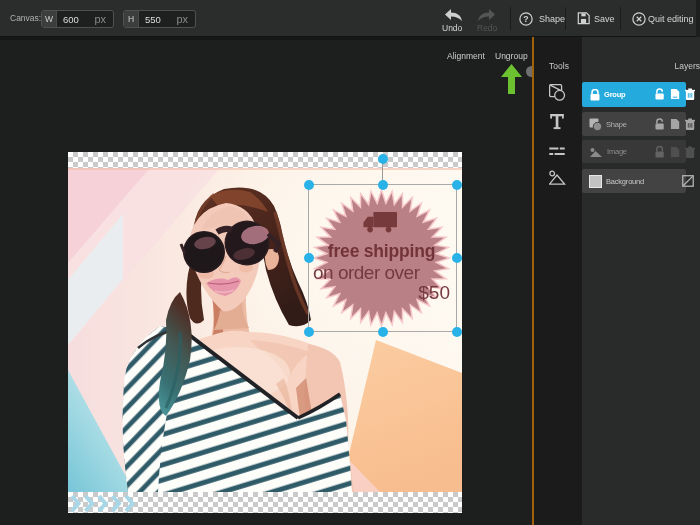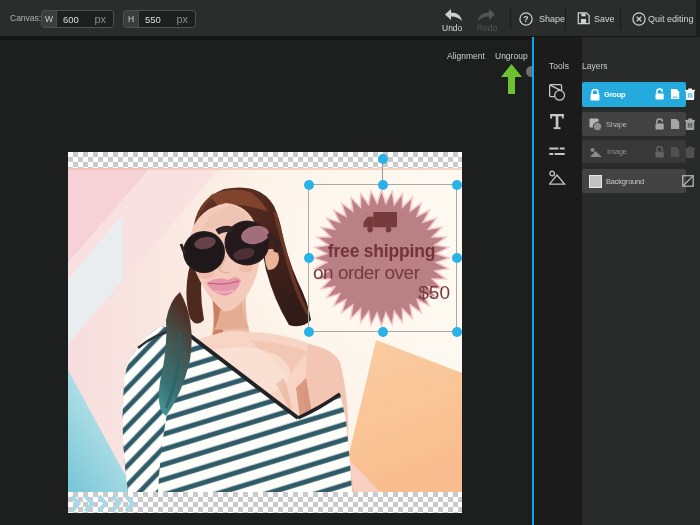--- a/index.html
+++ b/index.html
@@ -8,21 +8,21 @@
 
 #topbar{left:0;top:0;width:696px;height:37px;background:#2b2c2c;border-bottom:1px solid #121212}
 #topbar .lbl{color:#b2b2b2;font-size:8.5px}
 .inpgrp{position:absolute;top:10px;height:18px;border:1px solid #4f5050;border-radius:3px;background:#1e1f1f;display:flex;align-items:center}
 .inpgrp .tag{width:15px;height:16px;background:#3c3d3d;color:#cfcfcf;font-size:8.5px;display:flex;align-items:center;justify-content:center;border-right:1px solid #4a4a4a}
 .inpgrp .val{color:#dedede;font-size:9.5px;padding-left:6px;flex:1}
 .inpgrp .px{color:#8a8a8a;font-size:11px;padding-right:7px}
 .tbtxt{position:absolute;color:#d6d6d6;font-size:9px;white-space:nowrap}
 .tbsep{position:absolute;top:7px;width:1px;height:23px;background:#1c1c1c}
 
-#toolscol{left:532px;top:37px;width:50px;height:488px;background:#1b1b1b;border-left:2px solid #0ea5e9}
+#toolscol{left:532px;top:37px;width:50px;height:488px;background:#1b1b1b;border-left:2px solid #a16207}
 #layers{left:582px;top:37px;width:118px;height:488px;background:#292a2a}
 .lrow{position:absolute;left:0;width:104px;height:25px;border-radius:2px;display:flex;align-items:center}
 .lrow .nm{font-size:7.5px;margin-left:4px;letter-spacing:-0.2px}
 .ric{position:absolute;top:6px;transform:scale(.92);transform-origin:top left}
 
 #canvas{left:68px;top:152px;width:394px;height:361px;background:
  conic-gradient(#cacaca 0 25%,#fff 0 50%,#cacaca 0 75%,#fff 0) 0 0/10px 10px}
 
 .handle{position:absolute;width:10px;height:10px;border-radius:50%;background:#29b2e7}
 #selbox{position:absolute;left:308px;top:184px;width:149px;height:148px;border:1px solid #a9a9a9}
@@ -92,21 +92,21 @@
         <path d="M0.3 64.5 h9.1 M10.8 64.5 h4.9"></path>
         <path d="M0.3 70 h3.9 M5.6 70 h10.1"></path>
       </g>
       <g stroke="#c6c6c6" stroke-width="1.3" fill="none">
         <circle cx="3.2" cy="89.5" r="2.3"></circle>
         <path d="M0.4 100.2 L8 91 L15.6 100.2 Z"></path>
       </g>
     </svg>
   </div>
   <div class="abs dots" id="layers">
-    <div class="abs" style="left:0;top:24px;width:118px;text-align:left;color:#c9c9c9;font-size:8.5px">Layers</div>
+    <div class="abs" style="left:0;top:24px;width:118px;text-align:right;color:#c9c9c9;font-size:8.5px">Layers</div>
 
     <div class="lrow dots" style="top:45px;background:#24aadc">
       <svg width="10" height="12" viewBox="0 0 10 12" style="margin-left:8px">
           <path d="M2 5 V3.5 a3 3 0 0 1 6 0 V5" fill="none" stroke="#fff" stroke-width="1.6"></path>
           <rect x="0.5" y="5" width="9" height="6.5" rx="1" fill="#fff"></rect>
         </svg>
       <span class="nm" style="color:#fff;font-weight:bold">Group</span>
       <svg class="ric" style="left:73px" width="10" height="13" viewBox="0 0 10 13">
           <path d="M2 6 V4 a3 3 0 0 1 6 0" fill="none" stroke="#fff" stroke-width="1.6"></path>
           <rect x="0.5" y="6" width="9" height="6.5" rx="1" fill="#fff"></rect>

